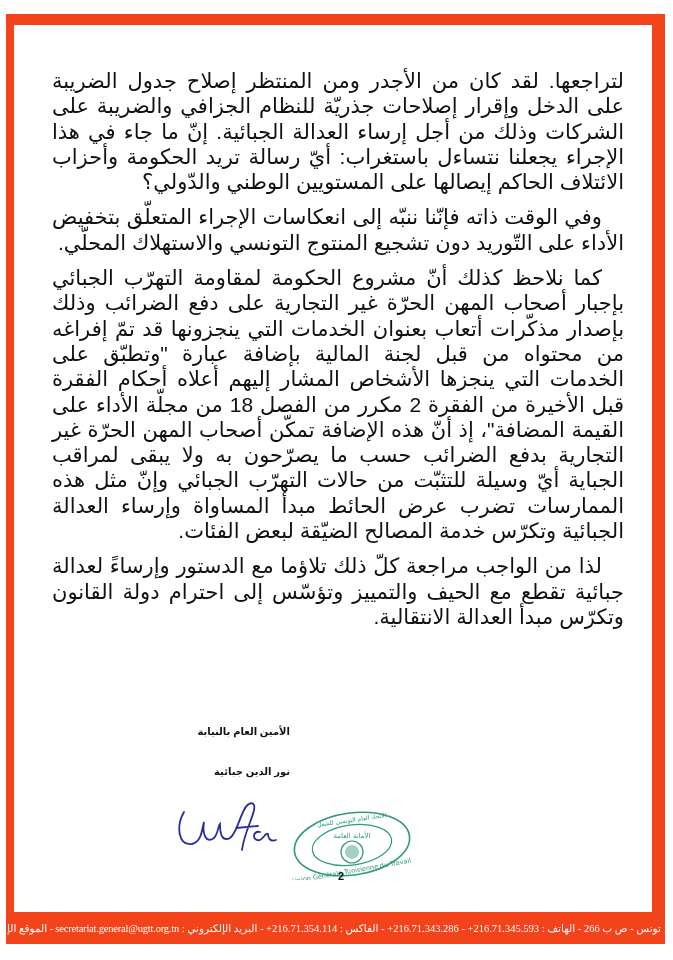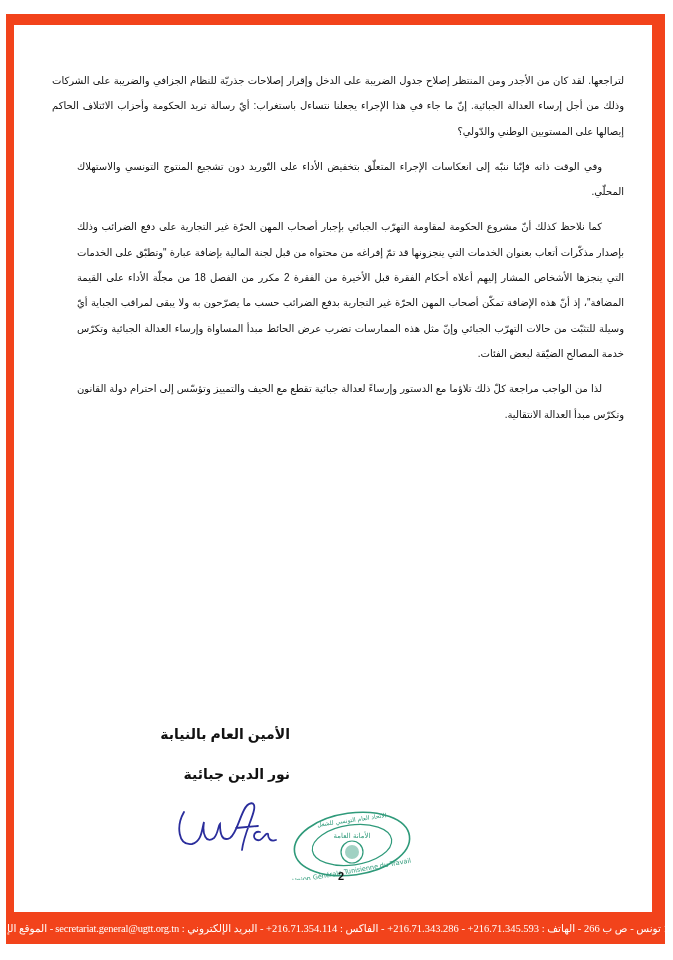--- a/index.html
+++ b/index.html
@@ -1,24 +1,24 @@
 <!DOCTYPE html>
 <html><head>
 <meta charset="utf-8">
 <style>
   html,body{margin:0;padding:0;background:#ffffff;}
   body{width:673px;height:960px;position:relative;overflow:hidden;font-family:"Liberation Sans","DejaVu Sans",sans-serif;}
   .frame{position:absolute;left:6px;top:14px;width:659px;height:930px;background:#f2431b;}
   .page{position:absolute;left:14px;top:25px;width:638px;height:887px;background:#fff;}
   .footer{position:absolute;left:6px;top:912px;width:659px;height:32px;display:flex;align-items:center;justify-content:center;}
   .footer-text{color:#fff;font-family:"Liberation Serif","DejaVu Serif",serif;font-size:10.5px;white-space:nowrap;direction:rtl;letter-spacing:-0.2px;}
-  .body{position:absolute;left:52px;width:572px;direction:rtl;text-align:justify;color:#111;font-size:10px;line-height:25.3px;}
+  .body{position:absolute;left:52px;width:572px;direction:rtl;text-align:justify;color:#111;font-size:21px;line-height:25.3px;}
   .para{margin:0;text-align-last:right;}
-  .indent{text-indent:22px;margin-left:25px;}
-  .sig{position:absolute;left:150px;width:140px;direction:rtl;text-align:right;font-weight:bold;font-size:14px;color:#111;}
+  .indent{text-indent:22px;}
+  .sig{position:absolute;left:150px;width:140px;direction:rtl;text-align:right;font-weight:bold;font-size:10px;color:#111;}
   .signature{position:absolute;left:172px;top:798px;width:130px;height:60px;}
   .stamp{position:absolute;left:290px;top:808px;width:125px;height:72px;}
   .pagenum{position:absolute;left:338px;top:870px;font-size:11px;font-weight:bold;color:#111;}
 </style>
 </head>
 <body>
 
 <div class="frame"></div>
 <div class="page"></div>
 

